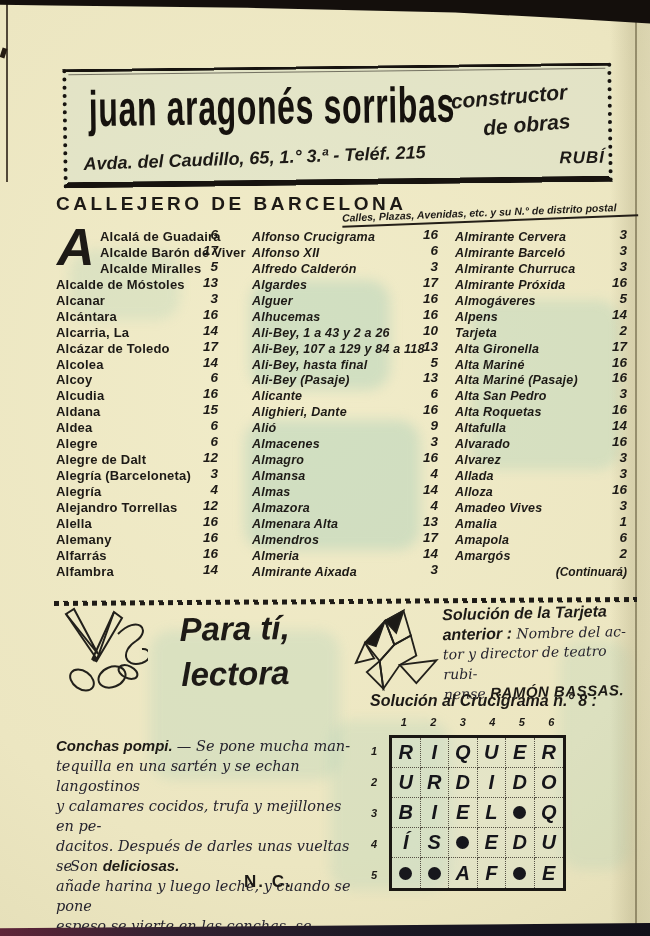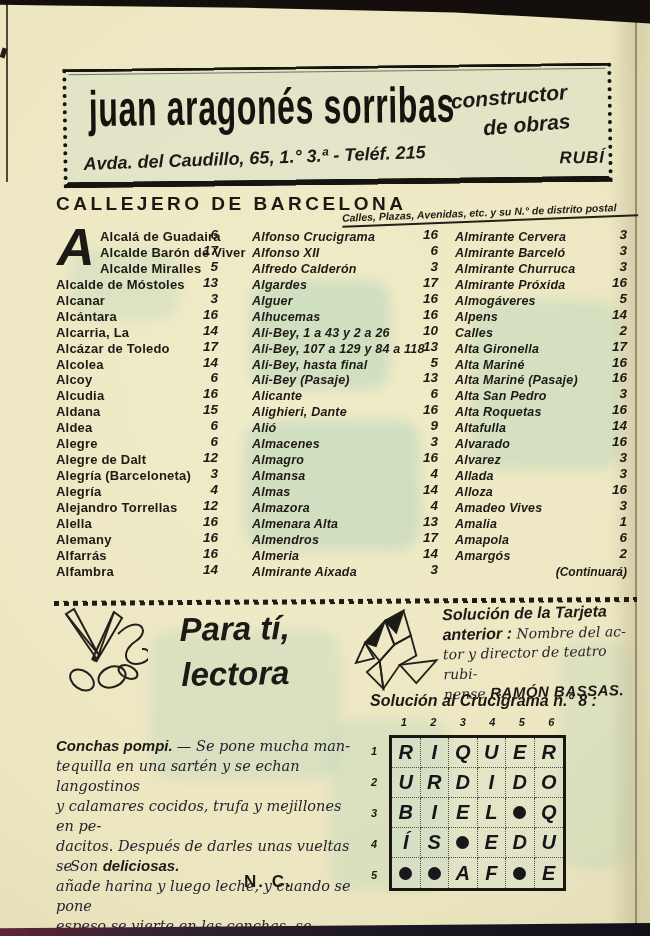--- a/index.html
+++ b/index.html
@@ -165,21 +165,21 @@
       <div class="dir-row"><span class="dir-name">Almeria</span><span class="dir-num">14</span></div>
       <div class="dir-row"><span class="dir-name">Almirante Aixada</span><span class="dir-num">3</span></div>
     </div>
   <div class="dir-col dir-col-3">
       <div class="dir-row"><span class="dir-name">Almirante Cervera</span><span class="dir-num">3</span></div>
       <div class="dir-row"><span class="dir-name">Almirante Barceló</span><span class="dir-num">3</span></div>
       <div class="dir-row"><span class="dir-name">Almirante Churruca</span><span class="dir-num">3</span></div>
       <div class="dir-row"><span class="dir-name">Almirante Próxida</span><span class="dir-num">16</span></div>
       <div class="dir-row"><span class="dir-name">Almogáveres</span><span class="dir-num">5</span></div>
       <div class="dir-row"><span class="dir-name">Alpens</span><span class="dir-num">14</span></div>
-      <div class="dir-row"><span class="dir-name">Calles</span><span class="dir-num">2</span></div>
+      <div class="dir-row"><span class="dir-name">Tarjeta</span><span class="dir-num">2</span></div>
       <div class="dir-row"><span class="dir-name">Alta Gironella</span><span class="dir-num">17</span></div>
       <div class="dir-row"><span class="dir-name">Alta Mariné</span><span class="dir-num">16</span></div>
       <div class="dir-row"><span class="dir-name">Alta Mariné (Pasaje)</span><span class="dir-num">16</span></div>
       <div class="dir-row"><span class="dir-name">Alta San Pedro</span><span class="dir-num">3</span></div>
       <div class="dir-row"><span class="dir-name">Alta Roquetas</span><span class="dir-num">16</span></div>
       <div class="dir-row"><span class="dir-name">Altafulla</span><span class="dir-num">14</span></div>
       <div class="dir-row"><span class="dir-name">Alvarado</span><span class="dir-num">16</span></div>
       <div class="dir-row"><span class="dir-name">Alvarez</span><span class="dir-num">3</span></div>
       <div class="dir-row"><span class="dir-name">Allada</span><span class="dir-num">3</span></div>
       <div class="dir-row"><span class="dir-name">Alloza</span><span class="dir-num">16</span></div>

